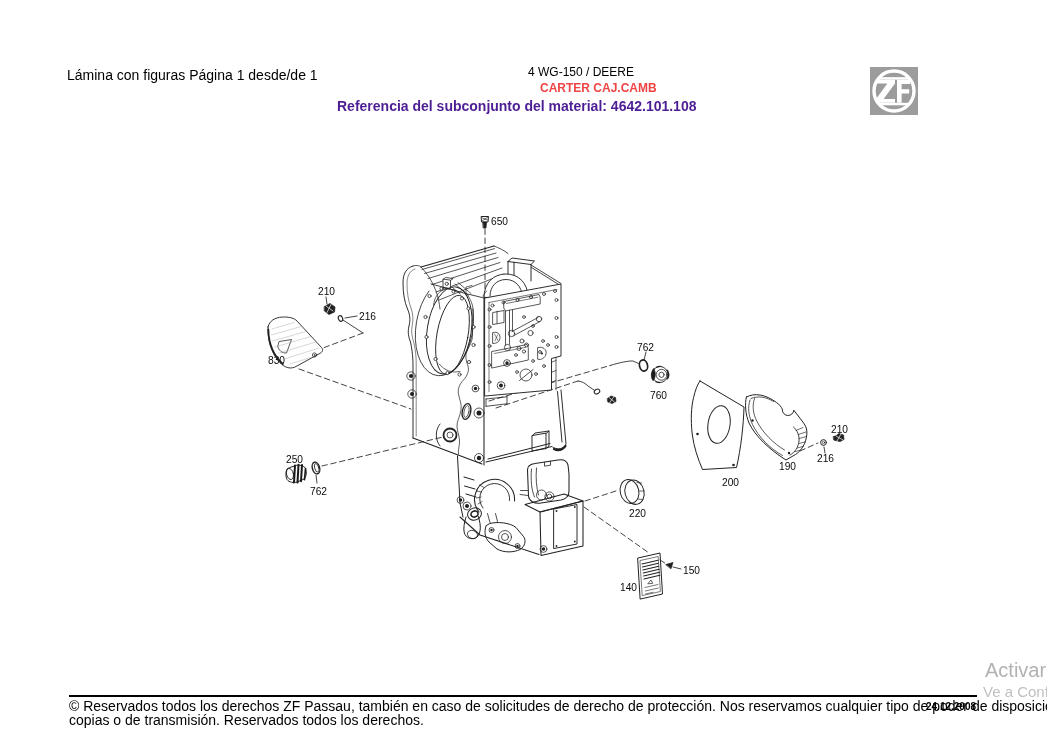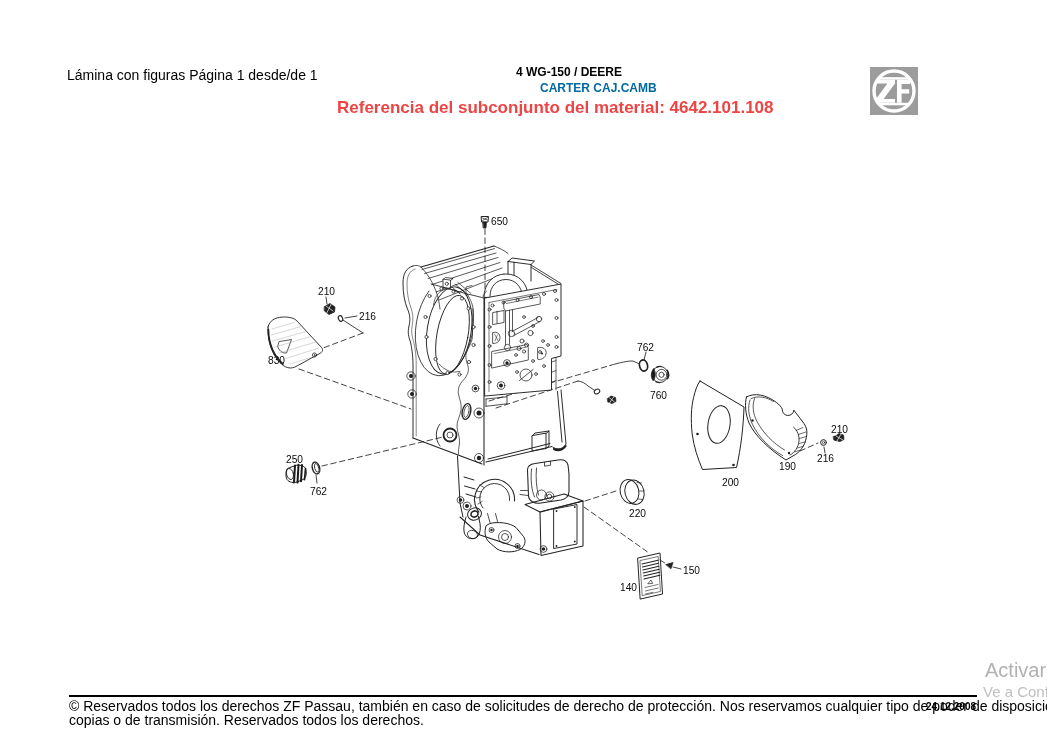--- a/index.html
+++ b/index.html
@@ -2,23 +2,23 @@
 <html><head><meta charset="utf-8">
 <style>
 html,body{margin:0;padding:0}
 body{width:1047px;height:743px;position:relative;background:#fff;overflow:hidden;font-family:"Liberation Sans",sans-serif}
 .abs{position:absolute;white-space:nowrap}
 </style></head>
 <body>
 <div class="abs" style="left:67px;top:68.3px;font-size:14px;line-height:1;color:#000">Lámina con figuras Página 1 desde/de 1</div>
 <div class="abs" style="left:337px;top:64.3px;font-size:11.6px;font-weight:bold;line-height:16.1px;color:#000">
 </div>
-<div class="abs" style="left:337px;top:97.5px;font-size:17px;font-weight:bold;color:#ef4444">Referencia del subconjunto del material: 4642.101.108</div>
-<div class="abs" style="left:516px;top:64.1px;font-size:12px;font-weight:bold;line-height:16.1px;color:#000">4 WG-150 / DEERE</div>
-<div class="abs" style="left:540px;top:80.2px;font-size:12px;font-weight:bold;line-height:16.1px;color:#0369a1">CARTER CAJ.CAMB</div>
+<div class="abs" style="left:337px;top:97.5px;font-size:14px;font-weight:bold;color:#4c1d95">Referencia del subconjunto del material: 4642.101.108</div>
+<div class="abs" style="left:528px;top:64.1px;font-size:12px;font-weight:normal;line-height:16.1px;color:#000">4 WG-150 / DEERE</div>
+<div class="abs" style="left:540px;top:80.2px;font-size:12px;font-weight:bold;line-height:16.1px;color:#ef4444">CARTER CAJ.CAMB</div>
 
 <div class="abs" style="left:870px;top:67px;width:48px;height:48px;background:#9c9c9c">
 <svg width="48" height="48" viewBox="0 0 48 48">
 <circle cx="24" cy="24" r="20" fill="none" stroke="#fff" stroke-width="3.4"></circle>
 <rect x="8.4" y="10.2" width="31.2" height="2.5" fill="#fff"></rect>
 <rect x="8.4" y="35.8" width="31.2" height="2.5" fill="#fff"></rect>
 <path d="M6,12.7 L25,12.7 L25,16.4 L13.6,32.1 L25,32.1 L25,35.8 L6,35.8 L6,32.1 L17.4,16.4 L6,16.4 Z" fill="#fff"></path>
 <path d="M27,12.7 L40.2,12.7 L40.2,17 L31.6,17 L31.6,22.3 L39.2,22.3 L39.2,26.6 L31.6,26.6 L31.6,35.8 L27,35.8 Z" fill="#fff"></path>
 </svg>
 </div>

